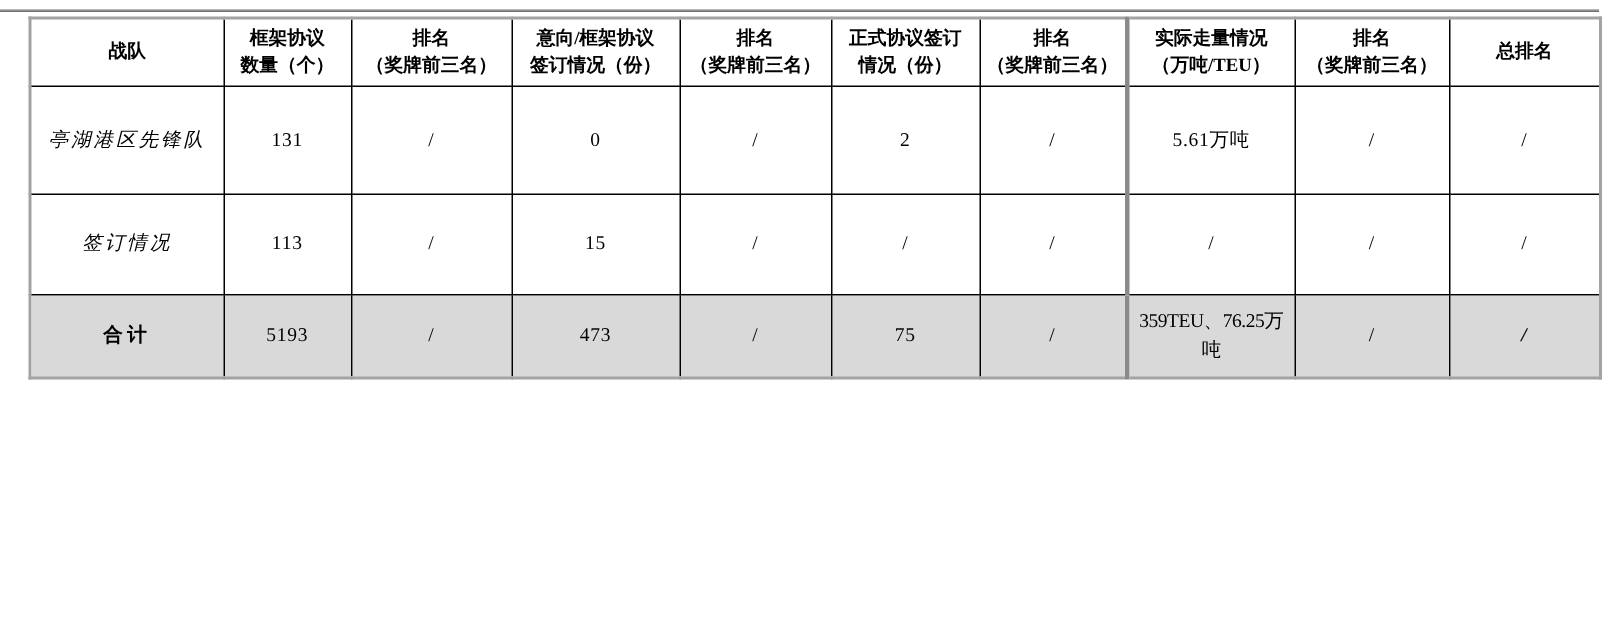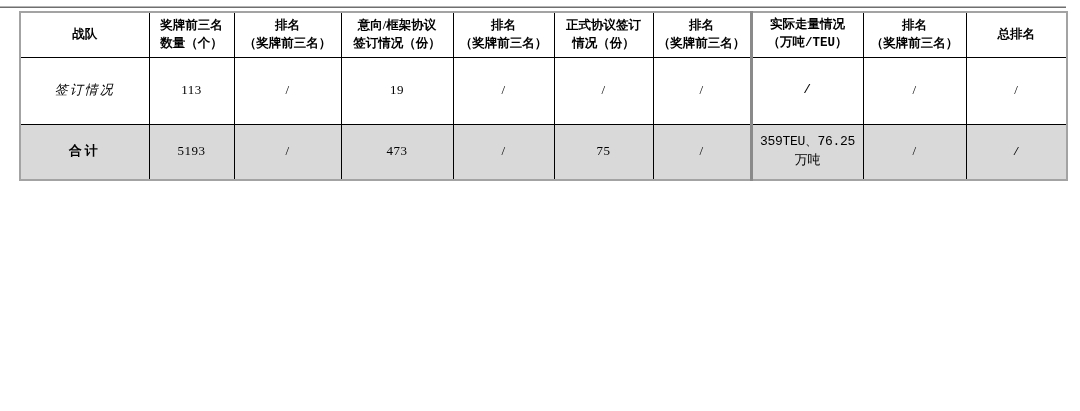--- a/index.html
+++ b/index.html
@@ -24,21 +24,21 @@
     font-size:13px;line-height:1.45;
     overflow:hidden;
   }
   table.score th{
     font-weight:bold;white-space:pre-line;font-size:12.5px;line-height:1.4;
   }
   td.team{
     font-style:italic;letter-spacing:2px;font-size:13px;
   }
   td.num{letter-spacing:0.5px;}
-  .thick-left{border-left:3px solid #8a8a8a !important;font-family:Liberation Mono, monospace;}
+  .thick-left{border-left:3px solid #8a8a8a !important;}
   tr.total-row td{background:#d9d9d9;}
   tr.total-row td.team{font-weight:bold;font-style:normal;letter-spacing:3px;text-align:center;}
   td.tight{font-size:11.5px;letter-spacing:-0.3px;padding:1px 0;margin-left:20px;}
   td.bold-slash{font-weight:bold;font-style:italic;font-size:14px;}
   col.c0{width:129px}col.c1{width:85px}col.c2{width:107px}col.c3{width:112px}
   col.c4{width:101px}col.c5{width:99px}col.c6{width:98px}col.c7{width:112px}
   col.c8{width:103px}col.c9{width:101px}
   tr.hdr{height:45px}tr.r0{height:72px}tr.r1{height:64px}
   tr.r2{height:67px}tr.r3{height:67px}tr.total-row{height:56px}
 </style>
@@ -56,47 +56,59 @@
       <col class="c4">
     <col class="c5">
       <col class="c6">
       <col class="c7">
       <col class="c8">
       <col class="c9">
   </colgroup>
   <tbody>
     <tr class="hdr">
       <th>战队</th>
-      <th>奖牌前三名
+      <th>框架协议
 数量（个）</th>
       <th>排名
 （奖牌前三名）</th>
       <th>意向/框架协议
 签订情况（份）</th>
       <th>排名
 （奖牌前三名）</th>
       <th>正式协议签订
 情况（份）</th>
       <th>排名
 （奖牌前三名）</th>
       <th class="thick-left">实际走量情况
 （万吨/TEU）</th>
       <th>排名
 （奖牌前三名）</th>
       <th>总排名</th>
     </tr>
 
+    <tr class="r0">
+      <td class="team">亭湖港区先锋队</td>
+      <td class="num">131</td>
+      <td class="num">/</td>
+      <td class="num">0</td>
+      <td class="num">/</td>
+      <td class="num">2</td>
+      <td class="num">/</td>
+      <td class="num thick-left">5.61万吨</td>
+      <td class="num">/</td>
+      <td class="num">/</td>
+    </tr>
 
 
 
     <tr class="r3">
       <td class="team">签订情况</td>
       <td class="num">113</td>
       <td class="num">/</td>
-      <td class="num">19</td>
+      <td class="num">15</td>
       <td class="num">/</td>
       <td class="num">/</td>
       <td class="num">/</td>
       <td class="num thick-left">/</td>
       <td class="num">/</td>
       <td class="num">/</td>
     </tr>
 
     <tr class="total-row">
       <td class="team">合计</td>

